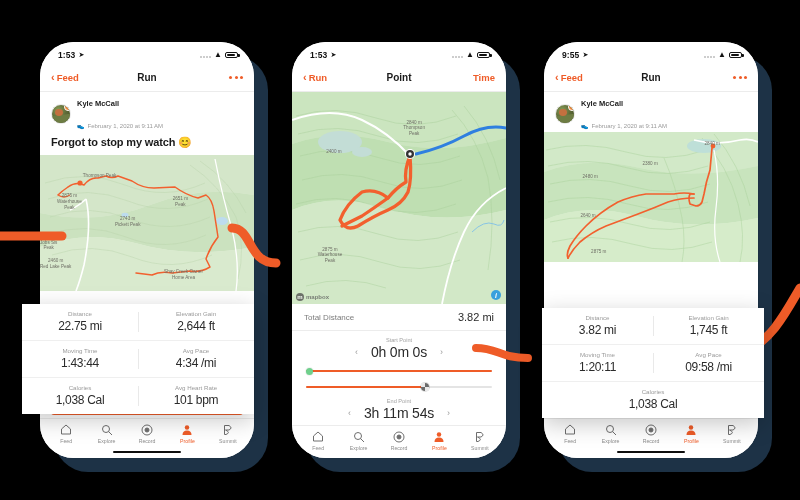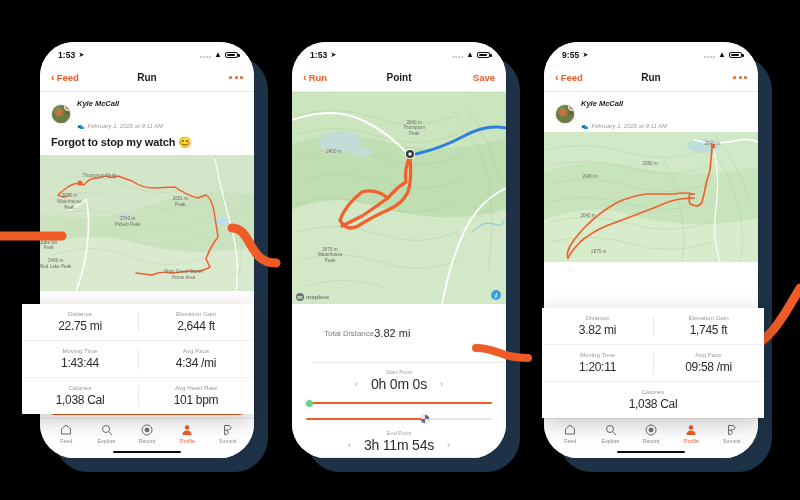--- a/index.html
+++ b/index.html
@@ -69,21 +69,21 @@
   .author { display: flex; align-items: center; gap: 6px; padding: 7px 11px 3px; }
   .avatar {
     width: 20px; height: 20px; border-radius: 50%; flex: none; position: relative;
     background: radial-gradient(circle at 35% 30%, #8ba05a 0%, #5e6b38 45%, #3f4a26 100%);
     border: 1px solid #e8e8e8;
     overflow: hidden;
   }
   .avatar::before { content:""; position:absolute; left:-10%; top:55%; width:120%; height:60%; background:#6d7c43; transform:rotate(-8deg); }
   .avatar::after { content:""; position:absolute; left:18%; top:22%; width:42%; height:38%; border-radius:50%; background:#c3703f; }
   .avatar-badge { position: absolute; right: -2px; top: -2px; width: 8px; height: 8px; border-radius: 50%; background: #f08a3f; border: 1.2px solid #fff; z-index:3; }
-  .author-txt { display: flex; flex-direction: column; gap: 14px; font-style: italic; }
+  .author-txt { display: flex; flex-direction: column; gap: 14px; }
   .author-name { font-size: 7.5px; font-weight: bold; color: #1b1b1b; }
   .author-meta { display: flex; align-items: center; gap: 3px; font-size: 6px; color: #9a9a9a; }
   .shoe-icon { font-size: 6px; color: #9a9a9a; }
 
   .post-title { padding: 4px 11px 6px; font-size: 11px; font-weight: bold; color: #1b1b1b; letter-spacing: -.15px; }
 
   
   .map { position: relative; flex: none; overflow: hidden; background: #e8f0e2; }
   .map svg { position: absolute; inset: 0; width: 100%; height: 100%; }
   .map-label { position: absolute; font-size: 4.6px; color: #6f6f66; text-align: center; line-height: 1.25; white-space: pre; }
@@ -119,21 +119,21 @@
 
   
   .analysis-wrap { padding: 5px 11px 3px; }
   .analysis-btn {
     height: 15px; border-radius: 3px; background: #ef5c28;
     display: flex; align-items: center; justify-content: center;
     color: #fff; font-size: 6.5px; font-weight: bold;
   }
 
   
-  .total-row { display: flex; align-items: center; justify-content: flex-start; padding: 23px 12px; border-bottom: 1px solid #ececec; margin-left: 20px; }
+  .total-row { display: flex; align-items: center; justify-content: space-between; padding: 7px 12px; border-bottom: 1px solid #ececec; }
   .total-label { font-size: 8px; color: #7c7c7c; }
   .total-value { font-size: 11px; color: #2b2b2b; }
   .crop-panel { padding: 6px 14px 2px; }
   .pt-label { text-align: center; font-size: 5.6px; color: #a3a3a3; margin-bottom: 1px; }
   .pt-stepper { display: flex; align-items: center; justify-content: center; gap: 13px; margin-bottom: 6px; }
   .pt-arrow { color: #9b9b9b; font-size: 9px; }
   .pt-value { font-size: 14px; color: #2b2b2b; letter-spacing: -.2px; }
   .slider { position: relative; height: 10px; margin: 2px 0 6px; display: flex; align-items: center; }
   .slider-track { position: absolute; left: 0; right: 0; height: 2.6px; border-radius: 2px; background: #e4e4e4; }
   .slider-fill { position: absolute; height: 2.6px; border-radius: 2px; background: #ef5c28; }
@@ -373,21 +373,21 @@
               </span>
           </div>
         </div>
 
         <div class="navbar" style="position:relative;">
           <div class="nav-back">
             <span class="nav-chev">‹</span>
             <span>Run</span>
           </div>
           <div class="nav-title">Point</div>
-          <div class="nav-right">Save</div>
+          <div class="nav-right">Time</div>
         </div>
 
         <div class="map" style="height:212px;">
           <svg viewBox="0 0 214 212" preserveAspectRatio="none">
             <rect width="214" height="212" fill="#d9ecd0"></rect>
             <path d="M0 0 H214 V46 Q150 64 96 50 Q44 36 0 52 Z" fill="#cbe5bf"></path>
             <path d="M0 52 Q44 36 96 50 Q150 64 214 46 V118 Q150 134 92 116 Q42 100 0 118 Z" fill="#bfdfb2"></path>
             <path d="M0 118 Q42 100 92 116 Q150 134 214 118 V212 H0 Z" fill="#d2e8c7"></path>
             <g stroke="#a9cf9a" stroke-width=".5" fill="none" opacity=".9">
               <path d="M4 24 Q44 12 84 26 Q124 40 164 24"></path>

